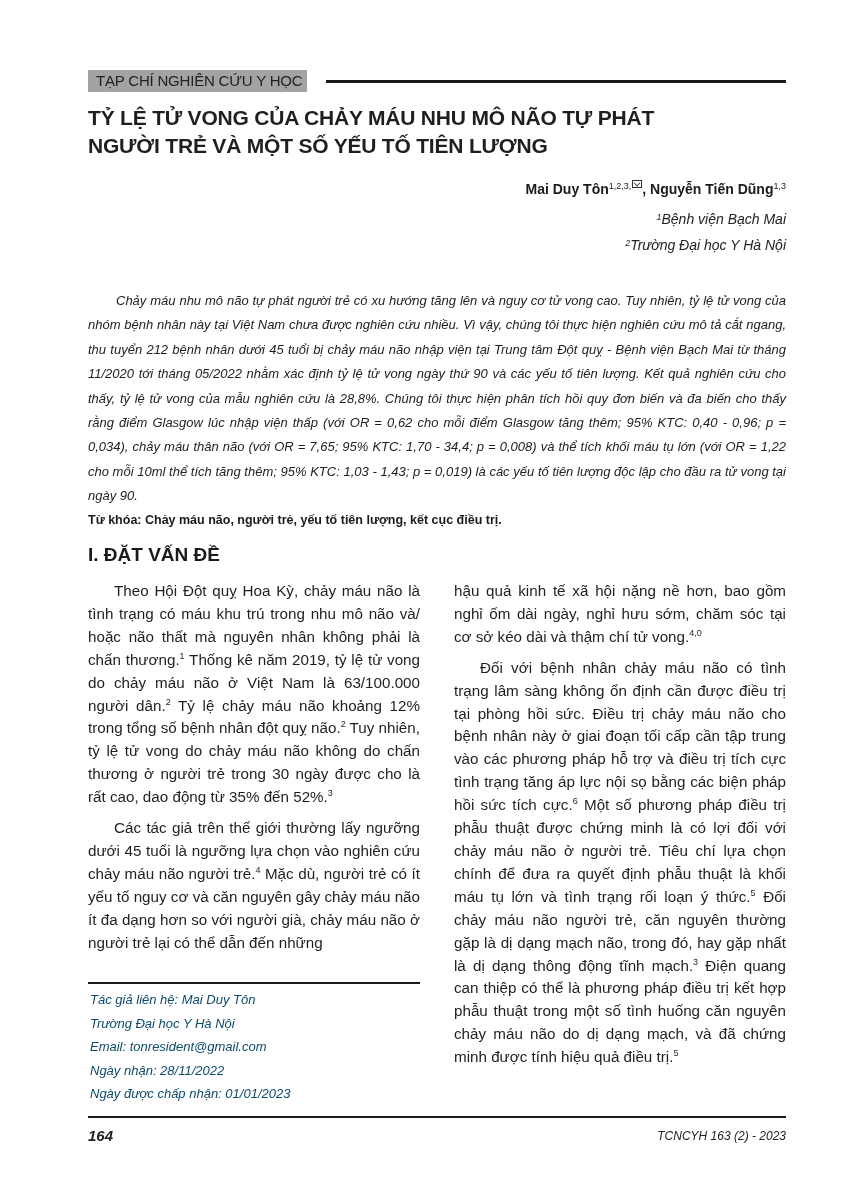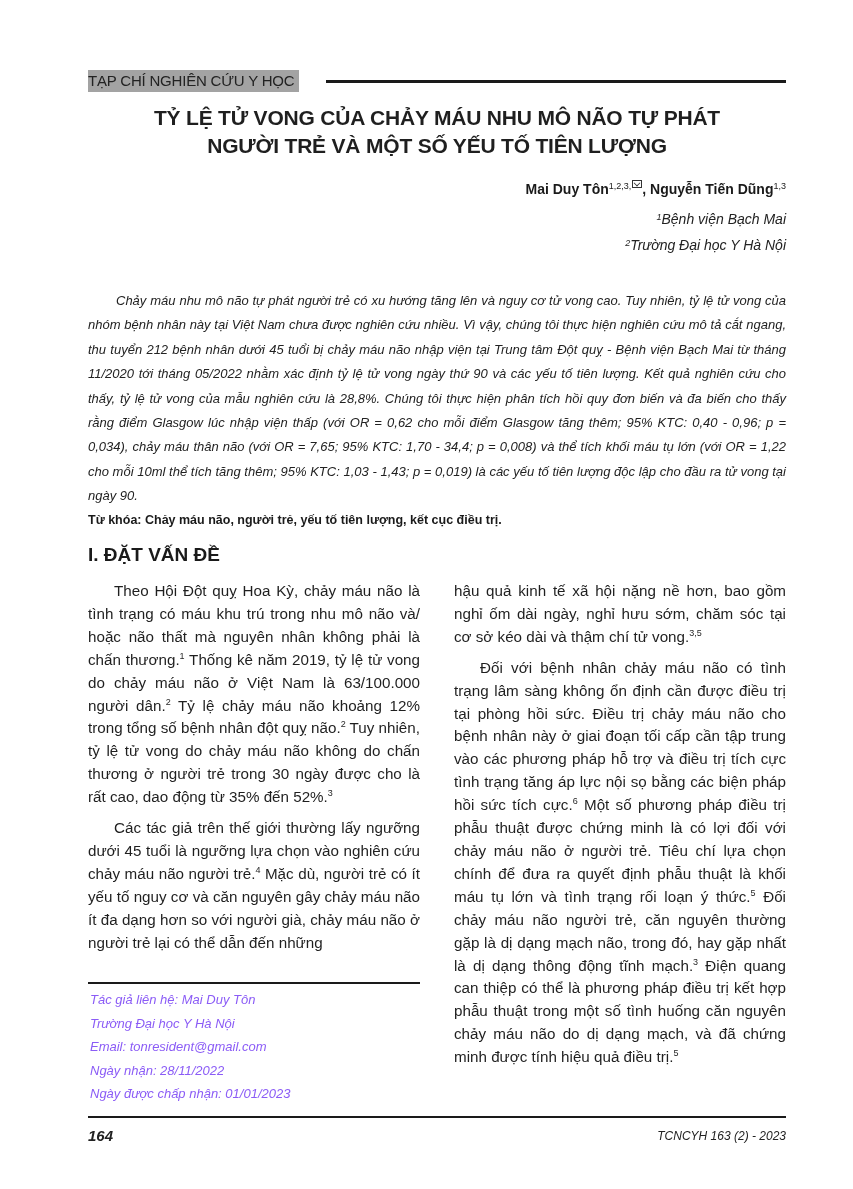--- a/index.html
+++ b/index.html
@@ -1,35 +1,35 @@
 <!DOCTYPE html>
 <html><head>
   <meta charset="utf-8">
   <style>
     html, body { margin: 0; padding: 0; background: #ffffff; }
     body { width: 853px; height: 1189px; position: relative; overflow: hidden; color: #1a1a1a; font-family: "Liberation Sans", sans-serif; }
     .header-band { position: absolute; left: 88px; top: 70px; width: 698px; height: 22px; }
-    .journal-tag { position: absolute; left: 0; top: 0; height: 22px; background: #a3a3a3; color: #222; font-size: 15px; line-height: 22px; padding: 0 5px 0 0; letter-spacing: -0.2px; white-space: nowrap; }
+    .journal-tag { position: absolute; left: 0; top: 0; height: 22px; background: #a3a3a3; color: #222; font-size: 15px; line-height: 22px; padding: 0 5px 0 8px; letter-spacing: -0.2px; white-space: nowrap; }
     .header-rule { position: absolute; left: 238px; right: 0; top: 10px; height: 3px; background: #1a1a1a; }
-    .title { position: absolute; left: 88px; width: 698px; top: 104px; text-align: center; font-weight: bold; font-size: 21px; line-height: 28px; color: #1f1f1f; letter-spacing: -0.2px; }
+    .title { position: absolute; left: 88px; width: 698px; top: 104px; text-align: left; font-weight: bold; font-size: 21px; line-height: 28px; color: #1f1f1f; letter-spacing: -0.2px; }
     .authors { position: absolute; right: 67px; top: 176px; font-weight: bold; font-size: 14px; line-height: 20px; white-space: nowrap; }
     .authors sup { font-weight: normal; font-size: 9px; vertical-align: 5px; }
     .affils { position: absolute; right: 67px; top: 205px; text-align: right; font-style: italic; font-size: 14px; line-height: 24px; color: #222; }
     .affils sup { font-size: 9px; vertical-align: 4px; }
     .abstract { position: absolute; left: 88px; width: 698px; top: 289px; font-style: italic; font-size: 13px; line-height: 24.4px; text-align: justify; color: #222; text-indent: 28px; }
     .keywords { position: absolute; left: 88px; top: 511px; font-weight: bold; font-size: 12.5px; line-height: 18px; white-space: nowrap; }
     .section-head { position: absolute; left: 88px; top: 543px; font-weight: bold; font-size: 19px; line-height: 24px; }
     .col { position: absolute; width: 332px; font-size: 15.2px; line-height: 22.9px; text-align: justify; color: #1f1f1f; }
     .col p { margin: 8px 0 7px 0; text-indent: 26px; }
     .col p.noindent { text-indent: 0; }
     .col sup { font-size: 9px; vertical-align: 6px; line-height: 0; }
     .col-left { left: 88px; top: 572px; }
     .col-right { left: 454px; top: 572px; }
     .fn-rule { position: absolute; left: 88px; width: 332px; top: 982px; height: 2px; background: #1a1a1a; }
-    .footnote { position: absolute; left: 90px; top: 988px; font-style: italic; font-size: 13px; line-height: 23.5px; color: #8b5cf6; }
+    .footnote { position: absolute; left: 90px; top: 988px; font-style: italic; font-size: 13px; line-height: 23.5px; color: #0c4a6e; }
     .footer-rule { position: absolute; left: 88px; width: 698px; top: 1116px; height: 2px; background: #1a1a1a; }
     .page-num { position: absolute; left: 88px; top: 1126px; font-style: italic; font-size: 15px; line-height: 20px; color: #222; font-weight: bold; }
     .journal-ref { position: absolute; right: 67px; top: 1126px; font-style: italic; font-size: 12px; line-height: 20px; color: #222; }
     .mail-icon { display: inline-block; width: 8px; height: 6px; border: 1px solid #333; position: relative; vertical-align: 1px; margin-left: 1px; }
     .mail-icon::before { content: ""; position: absolute; left: 0; top: -1px; width: 5px; height: 5px; border-right: 1px solid #333; border-bottom: 1px solid #333; transform: translateX(1px) rotate(45deg) scale(0.8); }
   </style>
 </head>
 <body>
 
 <div class="header-band">
@@ -55,21 +55,21 @@
 
 <div class="keywords">Từ khóa: Chảy máu não, người trẻ, yếu tố tiên lượng, kết cục điều trị.</div>
 
 <div class="section-head">I. ĐẶT VẤN ĐỀ</div>
 
 <div class="col col-left" id="col-left">
     <p>Theo Hội Đột quỵ Hoa Kỳ, chảy máu não là tình trạng có máu khu trú trong nhu mô não và/ hoặc não thất mà nguyên nhân không phải là chấn thương.<sup>1</sup> Thống kê năm 2019, tỷ lệ tử vong do chảy máu não ở Việt Nam là 63/100.000 người dân.<sup>2</sup> Tỷ lệ chảy máu não khoảng 12% trong tổng số bệnh nhân đột quỵ não.<sup>2</sup> Tuy nhiên, tỷ lệ tử vong do chảy máu não không do chấn thương ở người trẻ trong 30 ngày được cho là rất cao, dao động từ 35% đến 52%.<sup>3</sup></p>
     <p>Các tác giả trên thế giới thường lấy ngưỡng dưới 45 tuổi là ngưỡng lựa chọn vào nghiên cứu chảy máu não người trẻ.<sup>4</sup> Mặc dù, người trẻ có ít yếu tố nguy cơ và căn nguyên gây chảy máu não ít đa dạng hơn so với người già, chảy máu não ở người trẻ lại có thể dẫn đến những</p>
   </div>
 <div class="col col-right" id="col-right">
-    <p class="noindent">hậu quả kinh tế xã hội nặng nề hơn, bao gồm nghỉ ốm dài ngày, nghỉ hưu sớm, chăm sóc tại cơ sở kéo dài và thậm chí tử vong.<sup>3,5</sup></p>
+    <p class="noindent">hậu quả kinh tế xã hội nặng nề hơn, bao gồm nghỉ ốm dài ngày, nghỉ hưu sớm, chăm sóc tại cơ sở kéo dài và thậm chí tử vong.<sup>4,0</sup></p>
     <p>Đối với bệnh nhân chảy máu não có tình trạng lâm sàng không ổn định cần được điều trị tại phòng hồi sức. Điều trị chảy máu não cho bệnh nhân này ở giai đoạn tối cấp cần tập trung vào các phương pháp hỗ trợ và điều trị tích cực tình trạng tăng áp lực nội sọ bằng các biện pháp hồi sức tích cực.<sup>6</sup> Một số phương pháp điều trị phẫu thuật được chứng minh là có lợi đối với chảy máu não ở người trẻ. Tiêu chí lựa chọn chính để đưa ra quyết định phẫu thuật là khối máu tụ lớn và tình trạng rối loạn ý thức.<sup>5</sup> Đối chảy máu não người trẻ, căn nguyên thường gặp là dị dạng mạch não, trong đó, hay gặp  nhất là dị dạng thông động tĩnh mạch.<sup>3</sup> Điện quang can thiệp có thể là phương pháp điều trị kết hợp phẫu thuật trong một số tình huống căn nguyên chảy máu não do dị dạng mạch, và đã chứng minh được tính hiệu quả điều trị.<sup>5</sup></p>
   </div>
 
 <div class="fn-rule"></div>
 <div class="footnote">
   <div>Tác giả liên hệ: Mai Duy Tôn</div>
   <div>Trường Đại học Y Hà Nội</div>
   <div>Email: tonresident@gmail.com</div>
   <div>Ngày nhận: 28/11/2022</div>
   <div>Ngày được chấp nhận: 01/01/2023</div>

